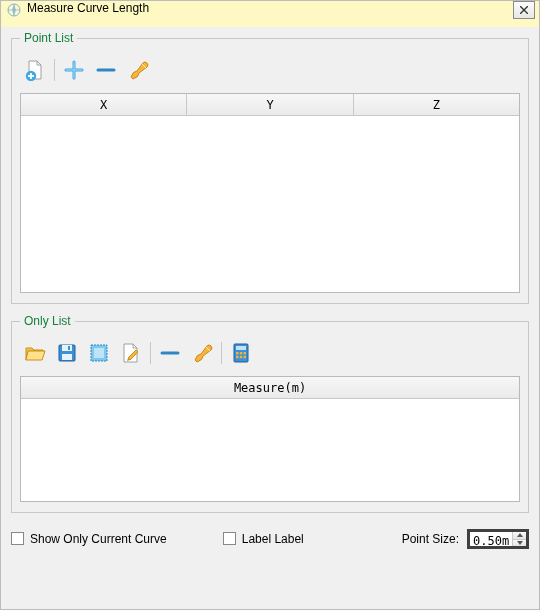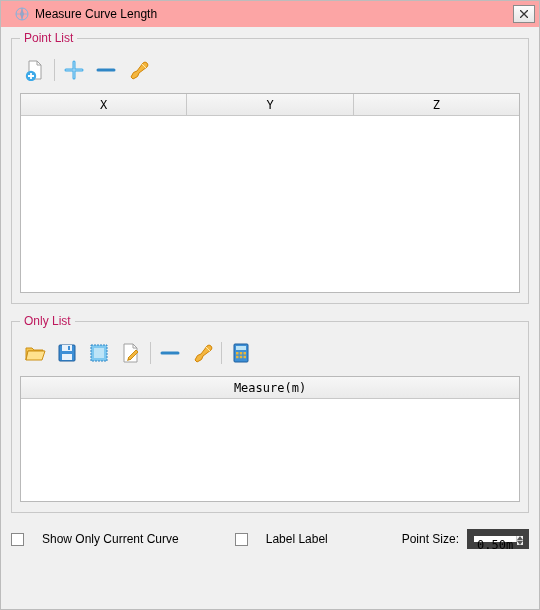--- a/index.html
+++ b/index.html
@@ -10,23 +10,23 @@
     background: #f0f0f0;
     font-family: "SimSun", "Microsoft YaHei", sans-serif;
     font-size: 12px;
     color: #000;
     border: 1px solid #bcbcbc;
     position: relative;
   }
   .titlebar {
     height: 26px;
     display: flex;
-    align-items: center;
-    padding: 0 4px 0 12px;
-    background: #fca5a5;
+    align-items: flex-start;
+    padding: 0 4px 0 4px;
+    background: #fef9c3;
   }
   .titlebar .appicon { width: 18px; height: 18px; margin-right: 4px; display:flex; align-items:center; justify-content:center; }
   .titlebar .title { flex: 1; }
   .titlebar .close-btn {
     width: 22px; height: 18px;
     border: 1px solid #8a8a8a;
     background: linear-gradient(#fdfdfd,#e6e6e6);
     display: flex; align-items: center; justify-content: center;
     font-family: Arial, sans-serif;
     font-size: 12px;
@@ -34,21 +34,21 @@
   }
   .content { padding: 0 10px 0 10px; }
   fieldset.groupbox {
     border: 1px solid #c8c8c8;
     margin: 4px 0 10px 0;
     padding: 8px 8px 10px 8px;
     background: #f0f0f0;
   }
   fieldset.groupbox > legend {
     padding: 0 4px;
-    color: #be185d;
+    color: #15803d;
   }
   .toolbar {
     display: flex;
     align-items: center;
     gap: 6px;
     padding: 4px 2px 10px 2px;
   }
   .toolbar .sep {
     width: 1px; height: 22px; background: #c8c8c8;
   }
@@ -77,31 +77,31 @@
   .table-body { height: 156px; background: #fff; }
   .table-body.short { height: 102px; }
   .table-body.tall { height: 176px; }
   .bottom-row {
     display: flex;
     align-items: center;
     padding: 6px 10px 8px 10px;
     gap: 8px;
   }
   .checkbox {
-    display: flex; align-items: center; gap: 18px;
+    display: flex; align-items: flex-start; gap: 6px;
   }
   .checkbox .box {
     width: 13px; height: 13px;
     border: 1px solid #888;
     background: #fff;
   }
   .spacer { flex: 1; }
   .spinbox {
     display: flex; align-items: stretch;
-    border: 7px solid #404040;
+    border: 3px solid #404040;
     background: #fff;
     height: 20px;
     width: 62px;
   }
   .spinbox .val {
     flex: 1;
     padding: 2px 3px;
     font-family: "SimSun", monospace;
   }
   .spinbox .spins {

